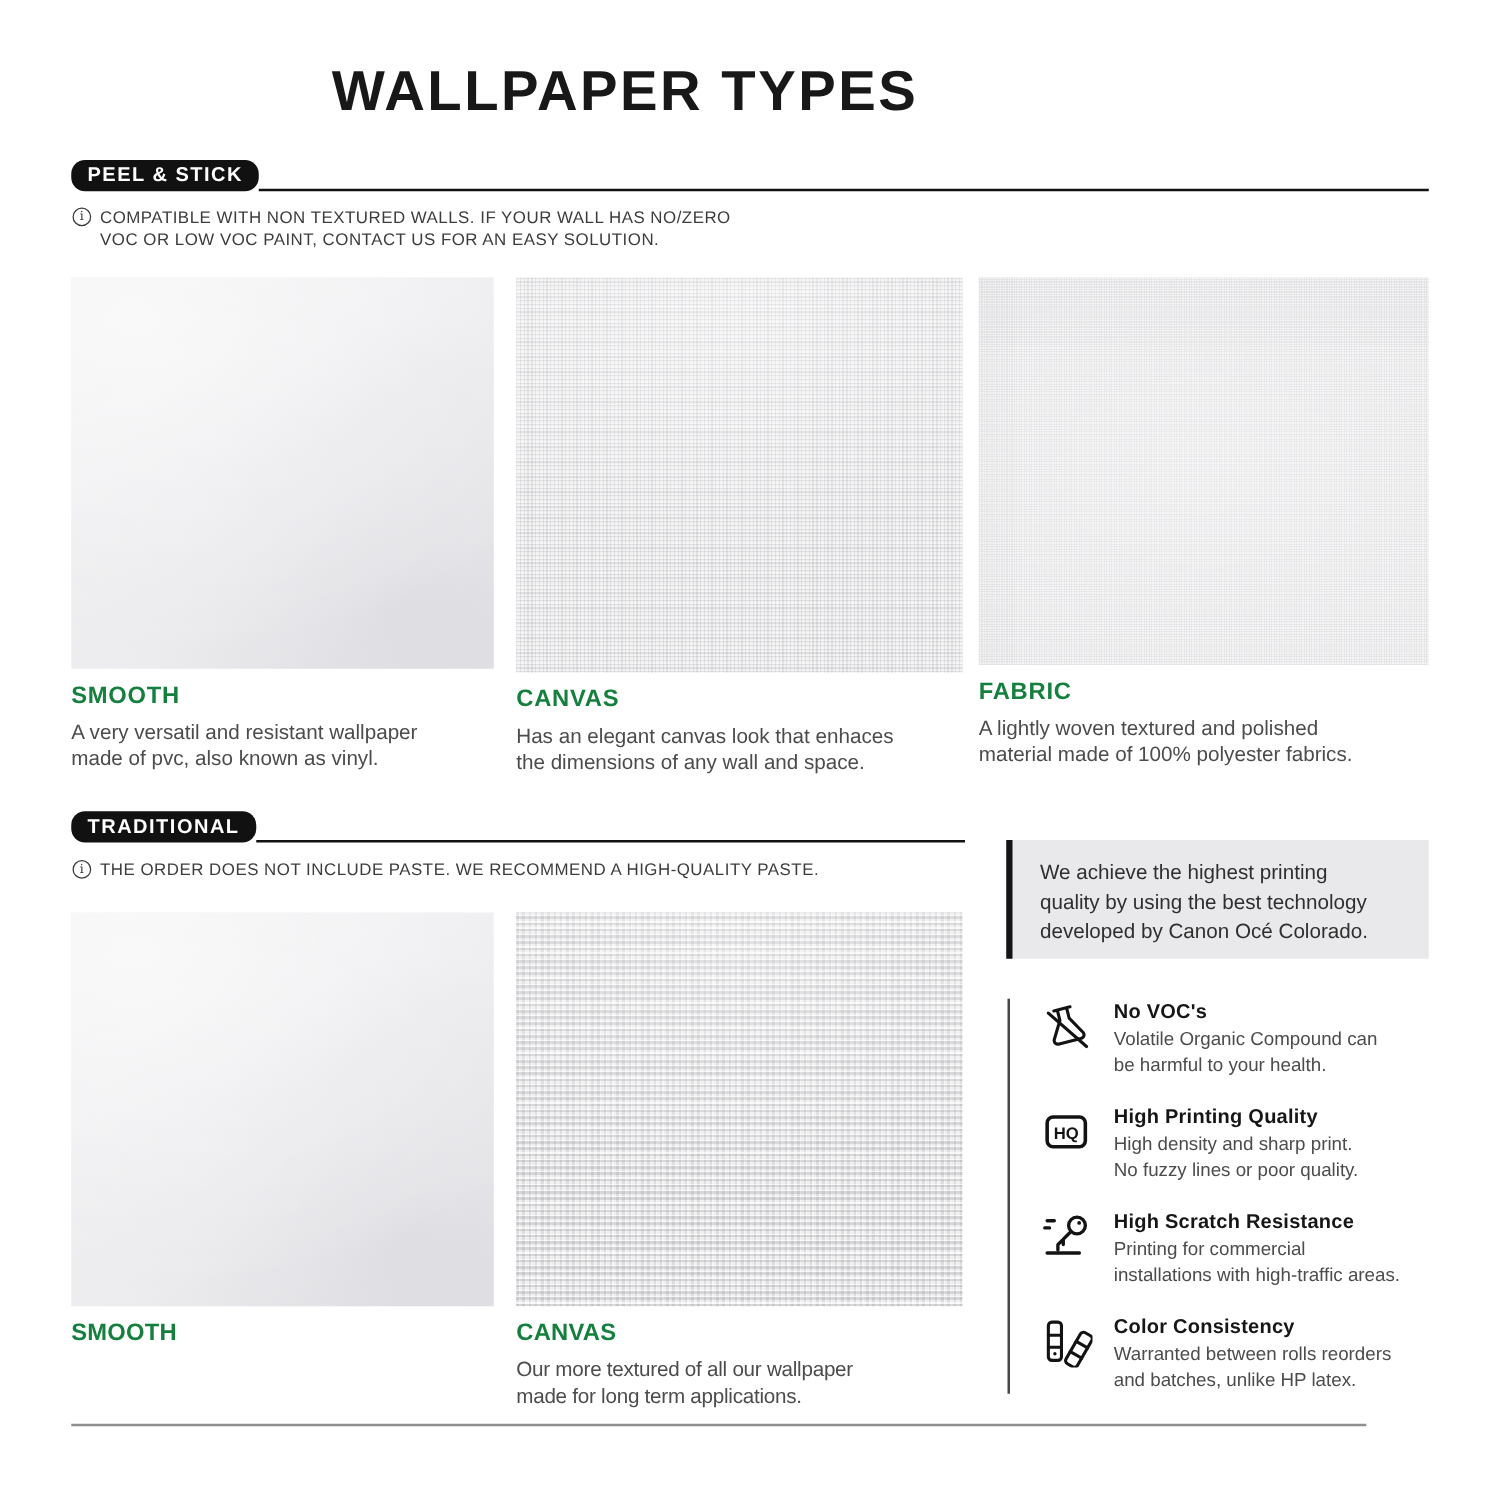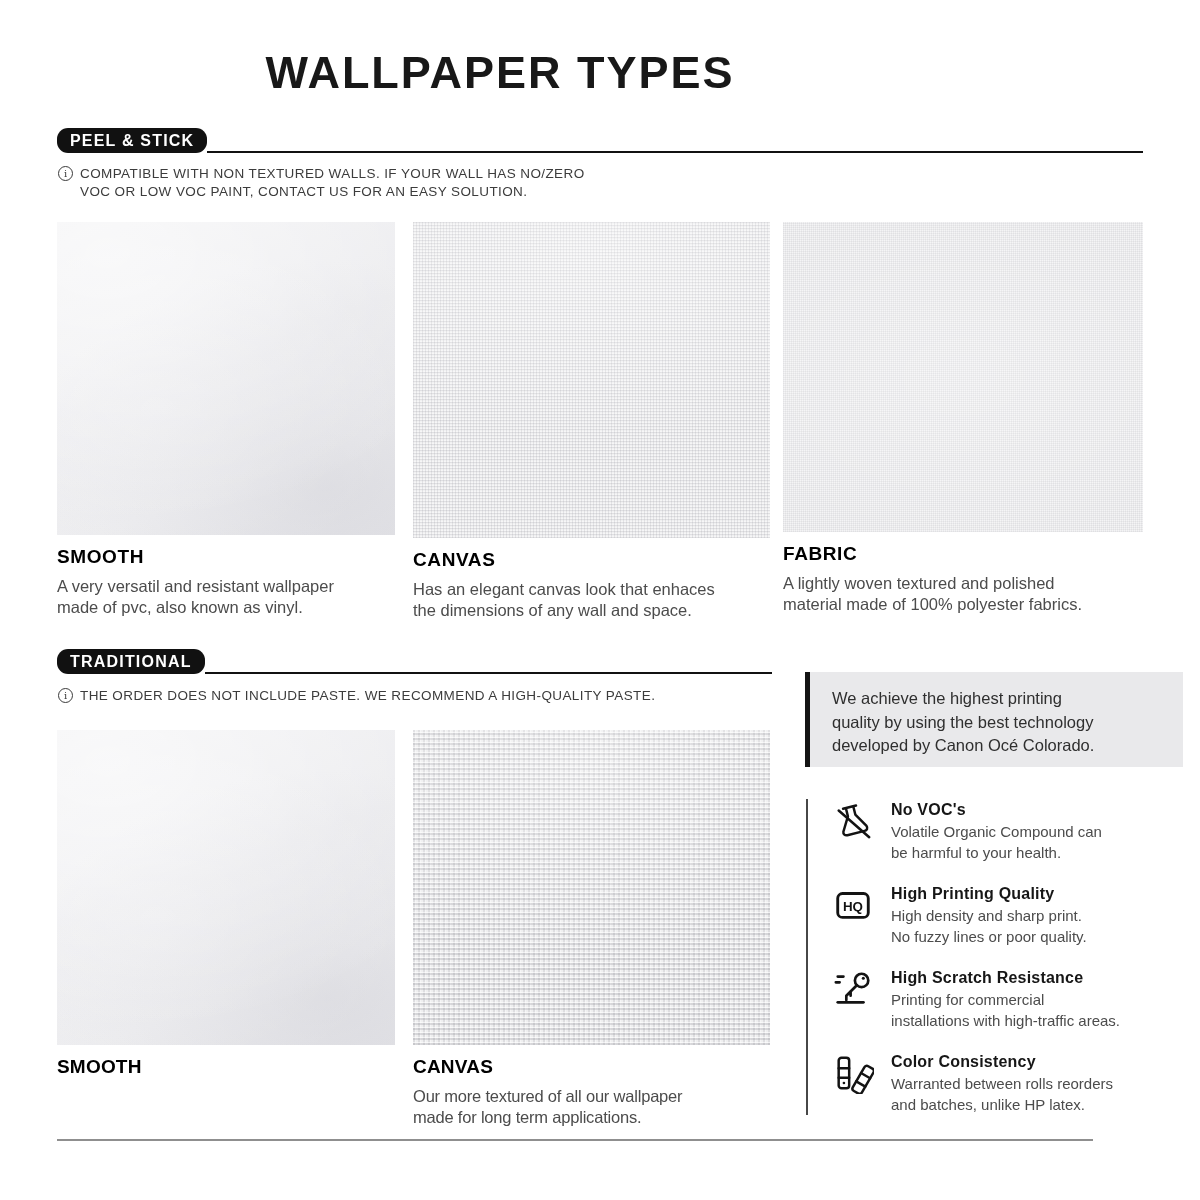--- a/index.html
+++ b/index.html
@@ -24,21 +24,21 @@
   .note.n1{top:165px;left:58px;}
   .note.n2{top:687px;left:58px;}
   .info-icon{
     flex:none;display:inline-flex;align-items:center;justify-content:center;
     width:13px;height:13px;margin-top:1px;border:1.5px solid #3a3a3a;border-radius:50%;
     font-family:"DejaVu Serif",serif;font-size:10px;line-height:10px;color:#3a3a3a;
   }
   .note-text{font-size:13.5px;line-height:17.5px;letter-spacing:.4px;color:#3c3c3c;}
   .card{position:absolute;}
   .swatch{width:100%;}
-  .card-name{font-size:19px;font-weight:700;letter-spacing:.6px;color:#000000;margin-top:11px;}
+  .card-name{font-size:19px;font-weight:700;letter-spacing:.6px;color:#15803d;margin-top:11px;}
   .card-desc{font-size:16.5px;line-height:20.5px;color:#4c4c4c;margin-top:8px;}
   .condensed .card-name{letter-spacing:.2px;}
   .condensed .card-desc{letter-spacing:-.2px;}
   
   .tex-smooth{
     background:
       radial-gradient(620px 420px at 15% 10%, rgba(255,255,255,.60), rgba(255,255,255,0) 65%),
       radial-gradient(520px 380px at 80% 85%, rgba(186,186,196,.30), rgba(186,186,196,0) 60%),
       radial-gradient(420px 300px at 30% 60%, rgba(255,255,255,.35), rgba(255,255,255,0) 60%),
       linear-gradient(160deg,#f1f1f3 0%,#eaeaed 45%,#efeff1 75%,#e9e9ec 100%);
@@ -59,21 +59,21 @@
   }
   .tex-canvas-coarse{
     background-color:#efeff0;
     background-image:
       radial-gradient(130% 90% at 50% 10%, rgba(255,255,255,.30), rgba(255,255,255,0) 70%),
       repeating-linear-gradient(0deg, rgba(112,112,122,.20) 0 2px, rgba(255,255,255,.60) 2px 3px, rgba(255,255,255,0) 3px 5px),
       repeating-linear-gradient(90deg, rgba(112,112,122,.14) 0 2px, rgba(255,255,255,.40) 2px 3px, rgba(255,255,255,0) 3px 5px);
   }
   
   .quote-box{
-    position:absolute;left:805px;top:672px;width:378px;height:95px;box-sizing:border-box;
+    position:absolute;left:805px;top:672px;width:338px;height:95px;box-sizing:border-box;
     border-left:5px solid #141414;background:#e9e9eb;
     padding:15px 10px 0 22px;font-size:16.5px;line-height:23.5px;color:#2f2f2f;
   }
   .features{
     position:absolute;left:806px;top:799px;width:337px;height:316px;box-sizing:border-box;
     border-left:2px solid #474747;padding:1px 0 0 24px;
   }
   .feature{display:flex;gap:17px;margin-bottom:21px;}
   .feature-icon{flex:none;width:42px;height:42px;}
   .feature-title{font-size:16px;font-weight:700;line-height:20px;color:#161616;letter-spacing:.2px;margin-bottom:2px;}

